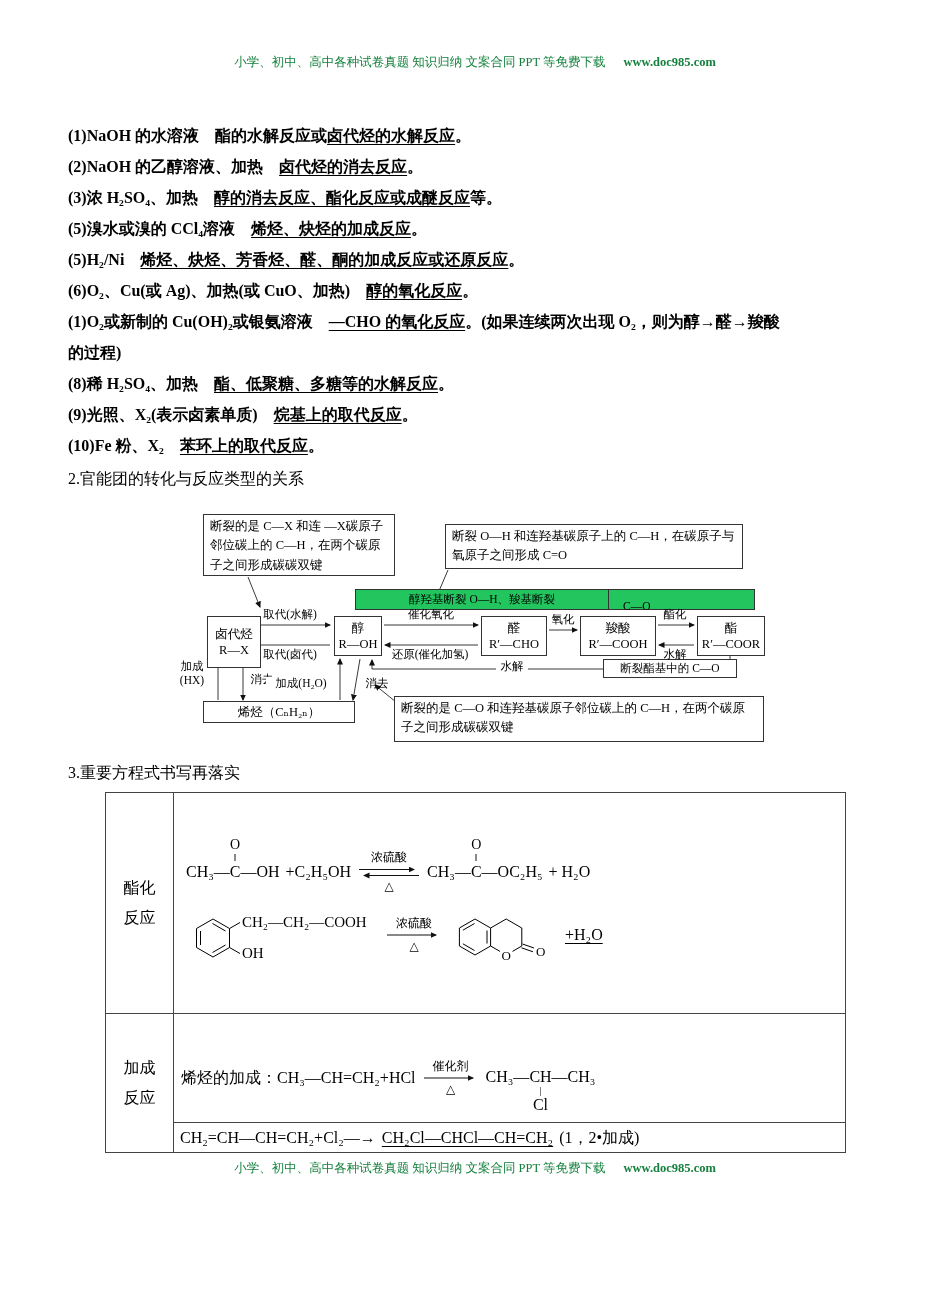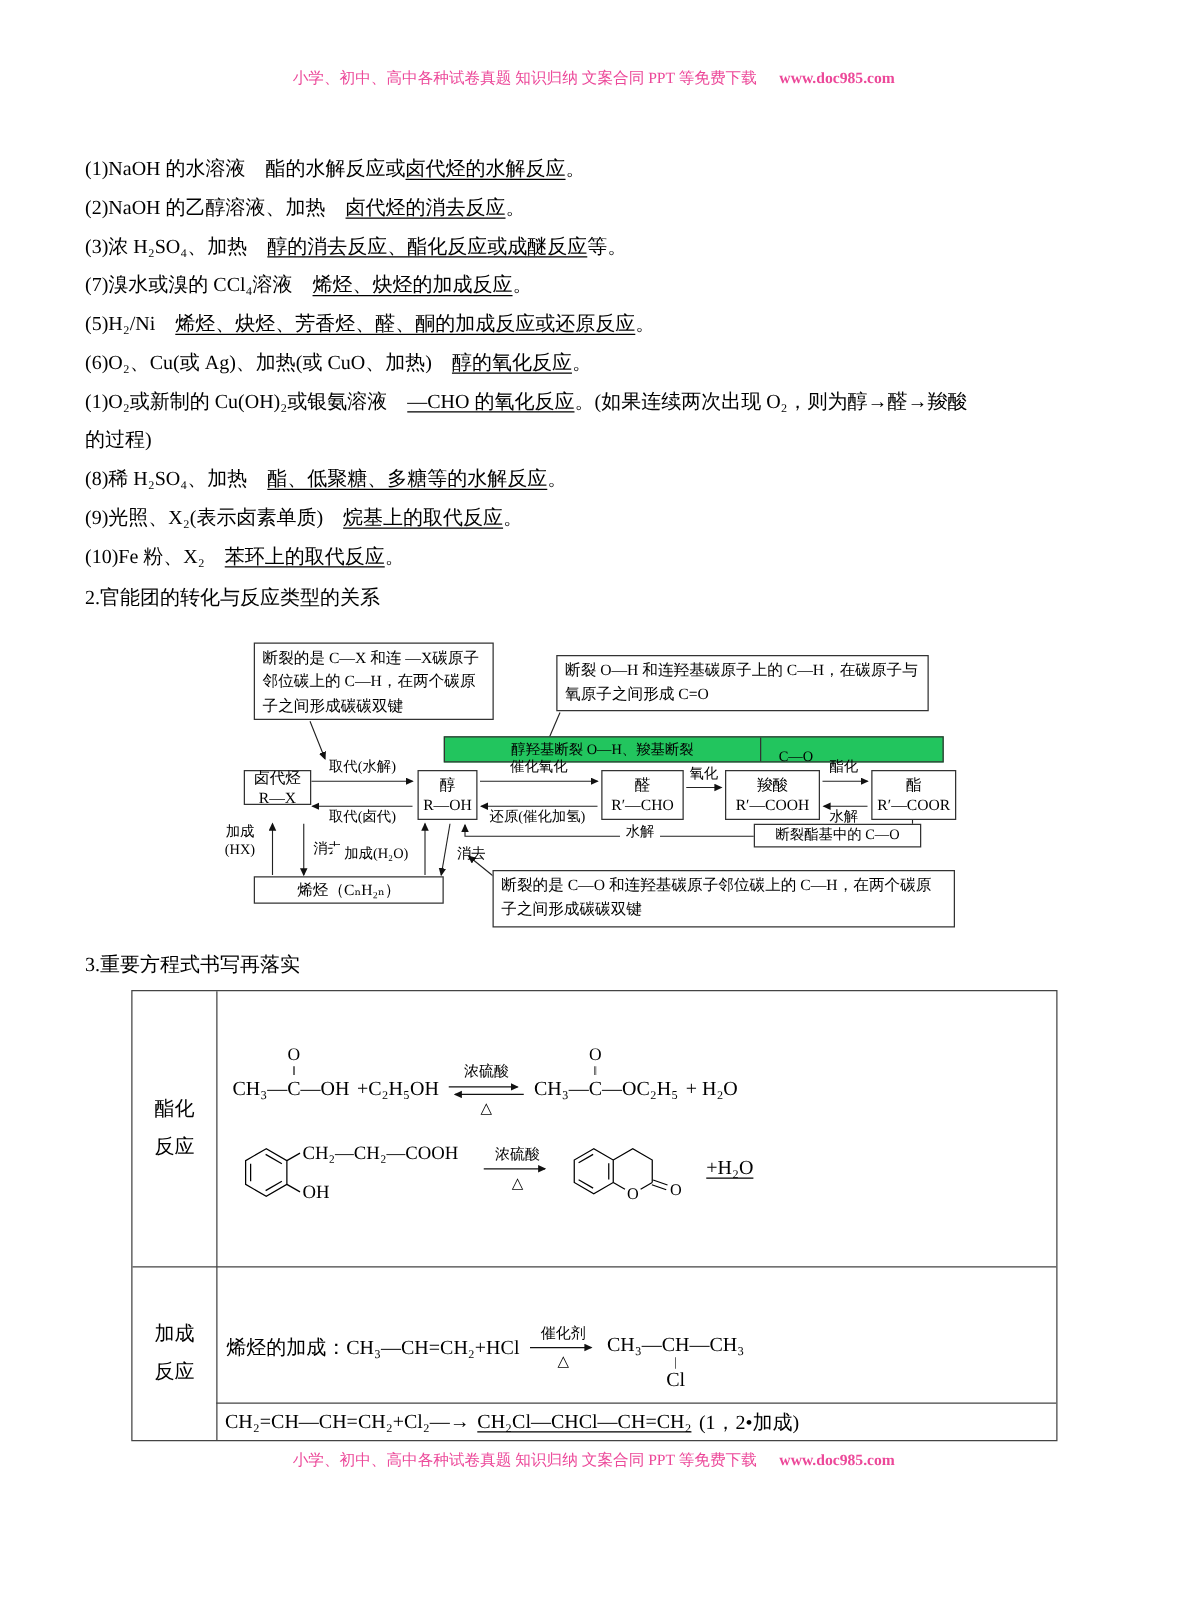--- a/index.html
+++ b/index.html
@@ -1,27 +1,27 @@
 <!DOCTYPE html>
 <html><head>
 <meta charset="utf-8">
 <style>
   *{margin:0;padding:0;box-sizing:border-box;}
   html,body{background:#fff;}
   .page{position:relative;width:950px;height:1290px;background:#fff;color:#000;
         font-family:"Liberation Serif","DejaVu Serif",serif;overflow:hidden;margin:0 auto;}
 
   
-  .docbar{position:absolute;left:0;right:0;text-align:center;font-size:12.5px;color:#ec4899;}
+  .docbar{position:absolute;left:0;right:0;text-align:center;font-size:12.5px;color:#15803d;}
   .docbar .site{font-weight:bold;margin-left:18px;}
   .hdr{top:54px;} .ftr{top:1160px;}
 
   
   .clist{position:absolute;left:68px;top:120px;width:800px;font-size:16px;line-height:31px;}
-  .clist p{margin:0;}
+  .clist p{margin:0;font-weight:bold;}
   .u{text-decoration:underline;text-underline-offset:3px;}
   .post{white-space:pre-line;}
 
   .h2,.h3{position:absolute;left:68px;font-size:16px;line-height:31px;}
   .h2{top:463px;} .h3{top:757px;}
 
   
   .diagram{position:absolute;left:148px;top:512px;width:680px;height:248px;font-size:12.5px;}
   .dsvg{position:absolute;left:0;top:0;}
   .dbox{position:absolute;border:1px solid #333;background:#fff;line-height:1.55;padding:2px 6px;}
@@ -29,21 +29,21 @@
         align-items:center;justify-content:center;line-height:1.3;text-align:center;}
   .dlab{position:absolute;text-align:center;font-size:11.5px;line-height:1.2;white-space:pre-line;}
   .dlab.bg{background:#fff;}
   .bracket{position:absolute;left:207px;top:77px;width:400px;height:21px;border:1px solid #333;
            background:#22c55e;display:flex;font-size:11.5px;}
   .bracket .bl{flex:1;border-right:1px solid #333;display:flex;align-items:center;justify-content:center;}
   .bracket .br{width:145px;display:flex;align-items:center;padding-left:14px;margin-top:12px;}
   .b-halide{left:55px;top:2px;width:192px;height:62px;}
   .b-alcox{left:297px;top:12px;width:298px;height:45px;}
   .b-bottom{left:246px;top:184px;width:370px;height:46px;}
-  .n-halo{left:47px;top:104px;width:54px;height:28px;}
+  .n-halo{left:59px;top:104px;width:54px;height:52px;}
   .n-alc{left:186px;top:104px;width:48px;height:40px;}
   .n-ald{left:333px;top:104px;width:66px;height:40px;}
   .n-acid{left:432px;top:104px;width:76px;height:40px;}
   .n-ester{left:549px;top:104px;width:68px;height:40px;}
   .n-alkene{left:55px;top:189px;width:152px;height:22px;flex-direction:row;}
   .n-esterbond{left:455px;top:147px;width:134px;height:19px;font-size:11.5px;flex-direction:row;}
 
   
   .eqtable{position:absolute;left:105px;top:792px;width:741px;height:361px;border:1px solid #444;font-size:16px;}
   .col-div{position:absolute;left:67px;top:0;bottom:0;border-left:1px solid #444;}
@@ -83,21 +83,21 @@
 <div class="page">
 
   <div class="docbar hdr">
     <span>小学、初中、高中各种试卷真题 知识归纳 文案合同 PPT 等免费下载</span><span class="site">www.doc985.com</span>
   </div>
 
   <div class="clist">
     <p class="citem"><span class="pre">(1)NaOH 的水溶液　酯的水解反应或</span><span class="u">卤代烃的水解反应</span><span class="post">。</span></p>
     <p class="citem"><span class="pre">(2)NaOH 的乙醇溶液、加热　</span><span class="u">卤代烃的消去反应</span><span class="post">。</span></p>
     <p class="citem"><span class="pre">(3)浓 H₂SO₄、加热　</span><span class="u">醇的消去反应、酯化反应或成醚反应</span><span class="post">等。</span></p>
-    <p class="citem"><span class="pre">(7)溴水或溴的 CCl₄溶液　</span><span class="u">烯烃、炔烃的加成反应</span><span class="post">。</span></p>
+    <p class="citem"><span class="pre">(5)溴水或溴的 CCl₄溶液　</span><span class="u">烯烃、炔烃的加成反应</span><span class="post">。</span></p>
     <p class="citem"><span class="pre">(5)H₂/Ni　</span><span class="u">烯烃、炔烃、芳香烃、醛、酮的加成反应或还原反应</span><span class="post">。</span></p>
     <p class="citem"><span class="pre">(6)O₂、Cu(或 Ag)、加热(或 CuO、加热)　</span><span class="u">醇的氧化反应</span><span class="post">。</span></p>
     <p class="citem"><span class="pre">(1)O₂或新制的 Cu(OH)₂或银氨溶液　</span><span class="u">—CHO 的氧化反应</span><span class="post">。(如果连续两次出现 O₂，则为醇→醛→羧酸
 的过程)</span></p>
     <p class="citem"><span class="pre">(8)稀 H₂SO₄、加热　</span><span class="u">酯、低聚糖、多糖等的水解反应</span><span class="post">。</span></p>
     <p class="citem"><span class="pre">(9)光照、X₂(表示卤素单质)　</span><span class="u">烷基上的取代反应</span><span class="post">。</span></p>
     <p class="citem"><span class="pre">(10)Fe 粉、X₂　</span><span class="u">苯环上的取代反应</span><span class="post">。</span></p>
   </div>
 
   <div class="h2">2.官能团的转化与反应类型的关系</div>

